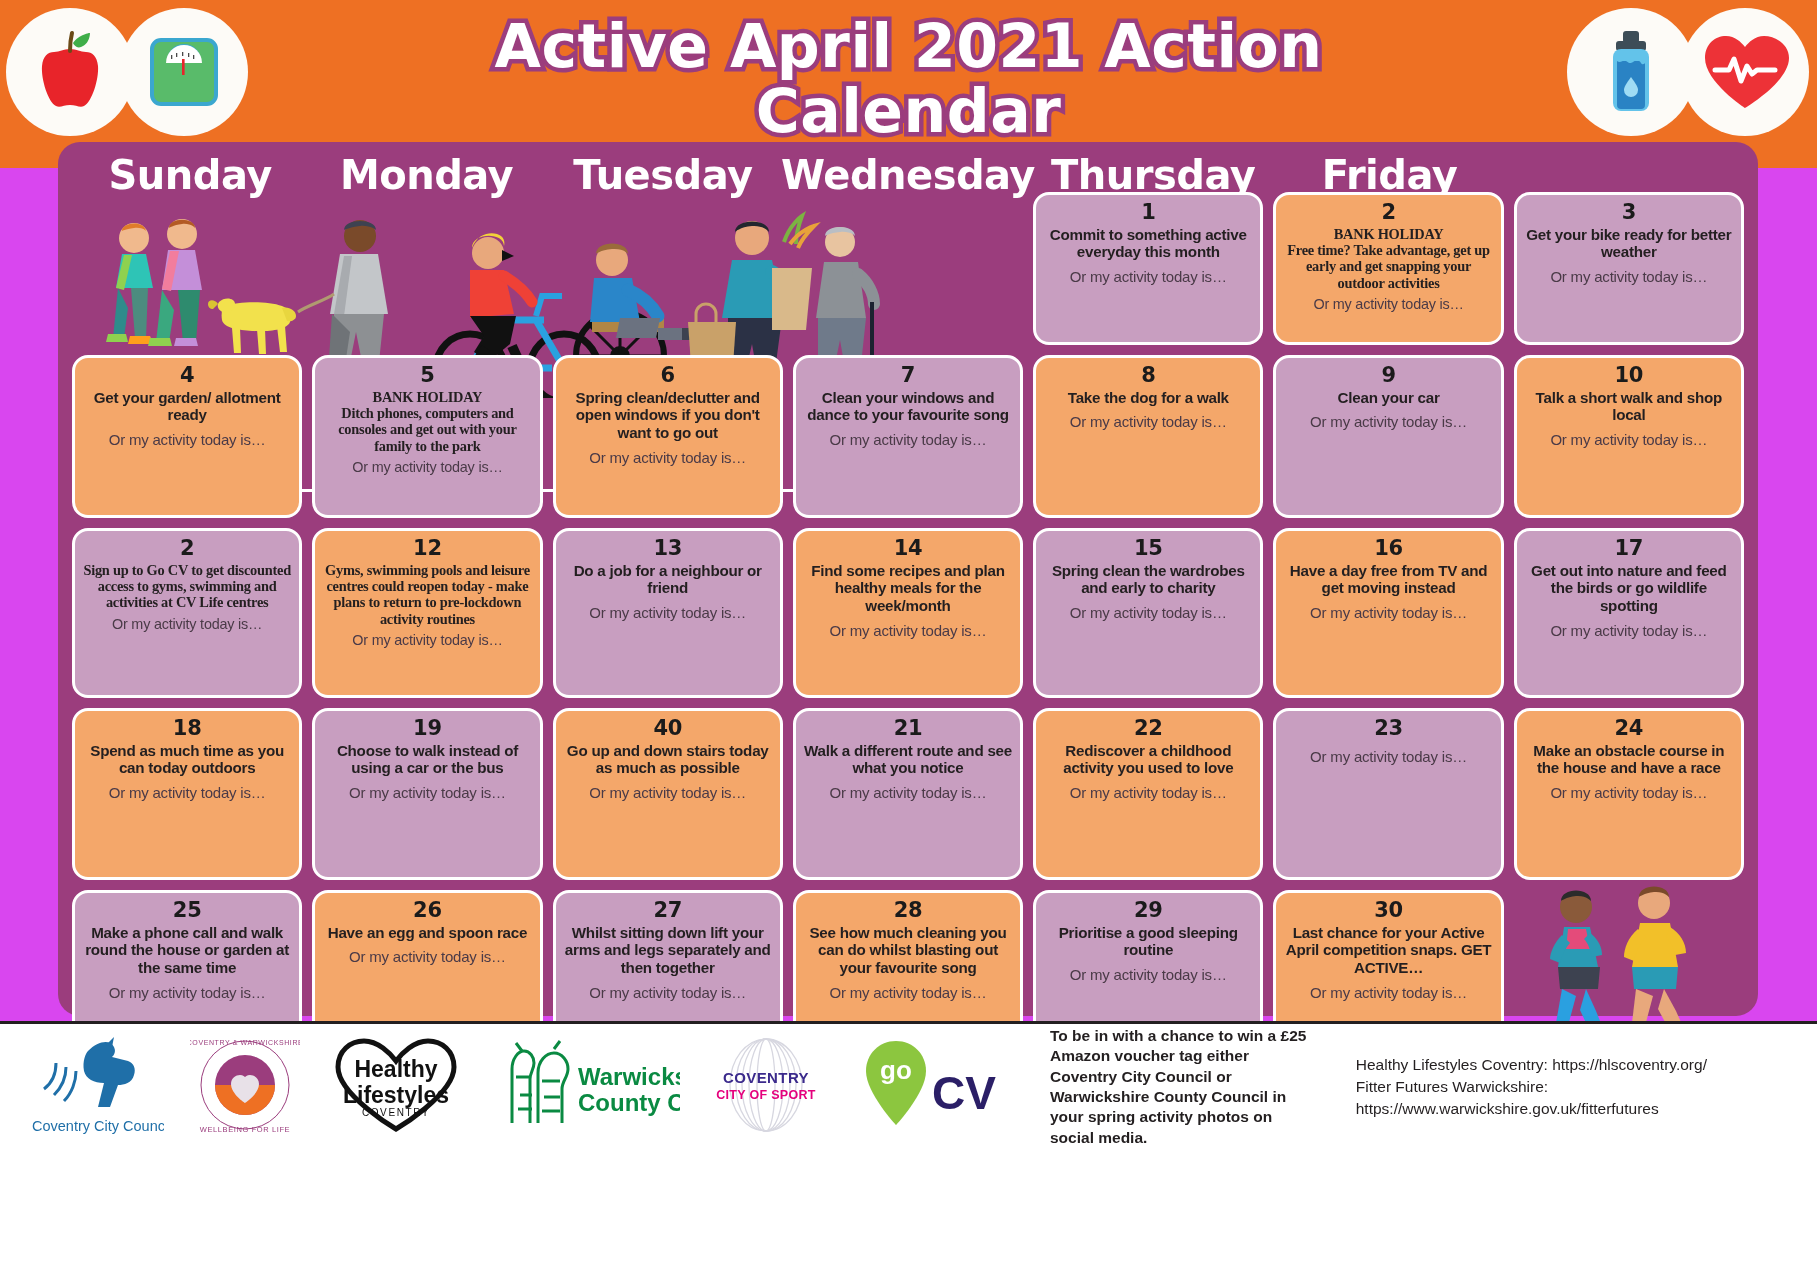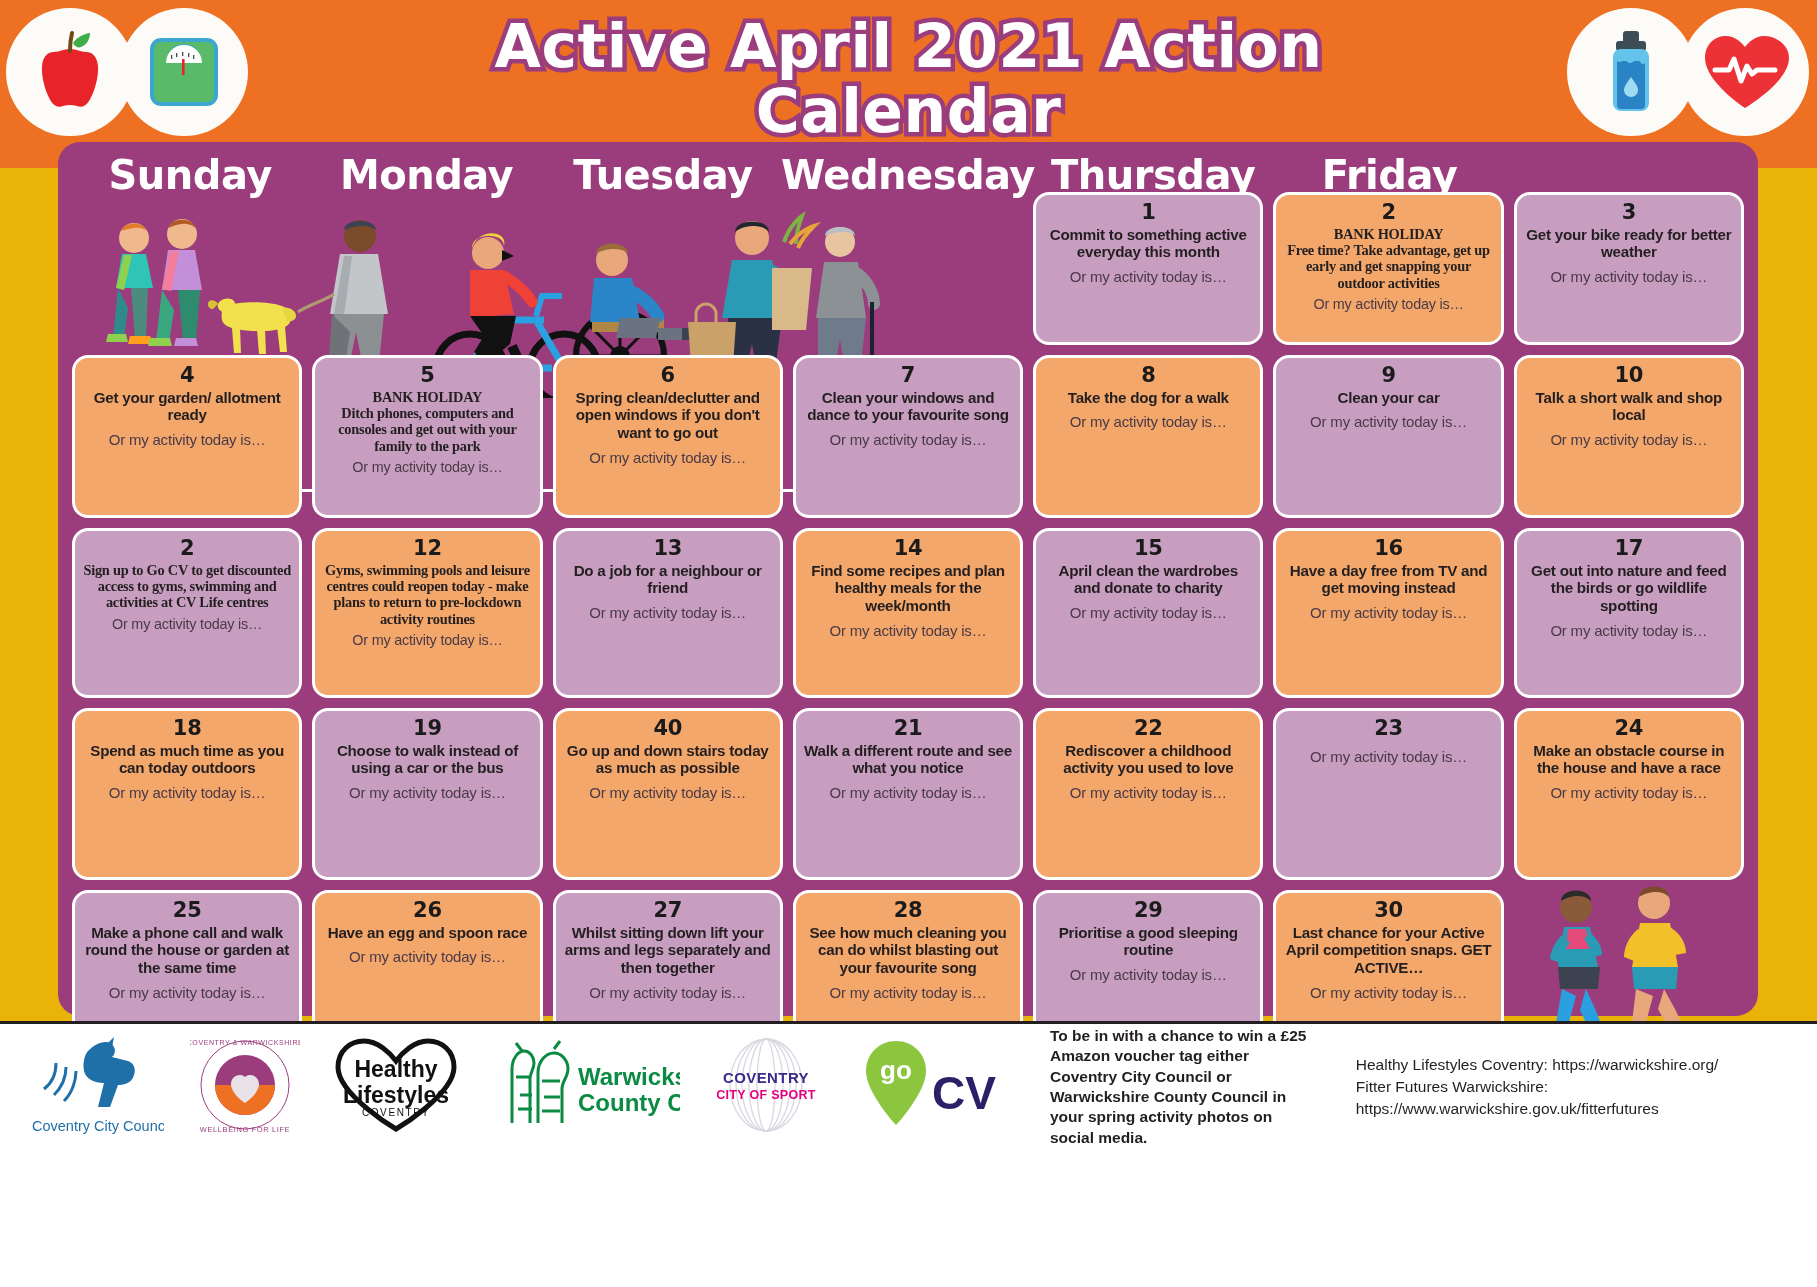--- a/index.html
+++ b/index.html
@@ -7,21 +7,21 @@
     width: 1817px;
     height: 1287px;
     font-family: "Liberation Sans", sans-serif;
     background: #ffffff;
     overflow: hidden;
   }
   .poster {
     position: relative;
     width: 1817px;
     height: 1287px;
-    background: #eab308;
+    background: #d946ef;
   }
 
   
   .header {
     position: relative;
     height: 168px;
     width: 100%;
     background: #ee7023;
   }
   .badge-group-left {
@@ -469,21 +469,21 @@
         <div class="acttext">Do a job for a neighbour or friend</div>
         <div class="ortext">Or my activity today is…</div>
       </div>
       <div class="cell orange">
         <div class="daynum">14</div>
         <div class="acttext">Find some recipes and plan healthy meals for the week/month</div>
         <div class="ortext">Or my activity today is…</div>
       </div>
       <div class="cell mauve">
         <div class="daynum">15</div>
-        <div class="acttext">April clean the wardrobes and donate to charity</div>
+        <div class="acttext">Spring clean the wardrobes and early to charity</div>
         <div class="ortext">Or my activity today is…</div>
       </div>
       <div class="cell orange">
         <div class="daynum">16</div>
         <div class="acttext">Have a day free from TV and get moving instead</div>
         <div class="ortext">Or my activity today is…</div>
       </div>
       <div class="cell mauve">
         <div class="daynum">17</div>
         <div class="acttext">Get out into nature and feed the birds or go wildlife spotting</div>
@@ -658,21 +658,21 @@
           <text x="44" y="46" text-anchor="middle" fill="#ffffff" style="font-size:26px;font-family:'Liberation Sans',sans-serif;font-weight:bold">go</text>
           <text x="112" y="76" text-anchor="middle" fill="#2b1f67" style="font-size:46px;font-family:'Liberation Sans',sans-serif;font-weight:bold">CV</text>
         </svg>
       </div>
 
       <div class="promo">To be in with a chance to win a £25 Amazon voucher tag either Coventry City Council or Warwickshire County Council in your spring activity photos on social media.</div>
 
       <div class="links">
         <div>
           <b>Healthy Lifestyles Coventry:</b>
-          <span>https://warwickshire.org/</span>
+          <span>https://hlscoventry.org/</span>
         </div>
         <div>
           <b>Fitter Futures Warwickshire:</b>
           <span>https://www.warwickshire.gov.uk/fitterfutures</span>
         </div>
       </div>
     </div>
   </div>
 
 </div>

